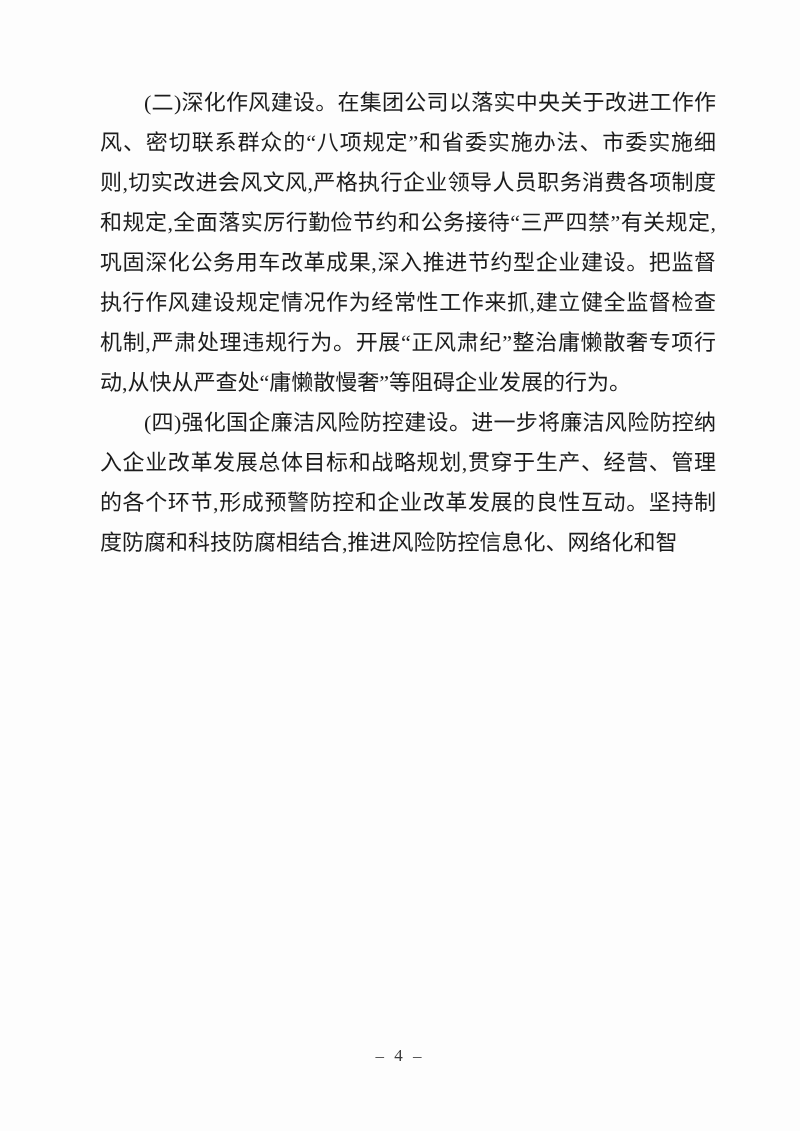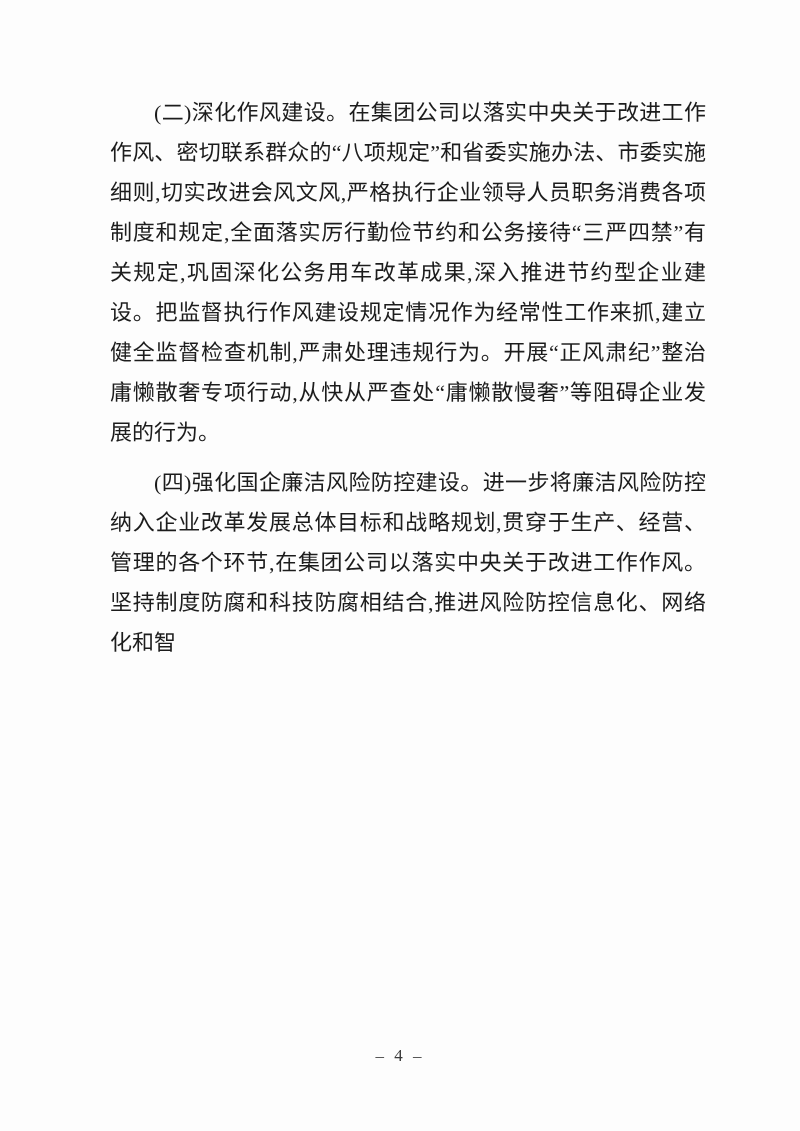--- a/index.html
+++ b/index.html
@@ -21,21 +21,21 @@
     left: 100px;
     top: 83px;
     width: 616px;
     font-size: 22px;
     line-height: 40px;
     text-align: justify;
     text-justify: inter-ideograph;
     letter-spacing: 0;
   }
   .para {
-    margin: 10px;
+    margin: 0;
     padding: 0;
     text-indent: 2em;
   }
   .footer {
     position: absolute;
     left: 0;
     right: 0;
     top: 1046px;
     text-align: center;
     font-size: 17px;
@@ -43,18 +43,18 @@
     color: #3a3a3a;
     letter-spacing: 3px;
   }
 </style>
 </head>
 <body>
 
 <div class="page">
   <div class="body-text">
     <p class="para">(二)深化作风建设。在集团公司以落实中央关于改进工作作风、密切联系群众的“八项规定”和省委实施办法、市委实施细则,切实改进会风文风,严格执行企业领导人员职务消费各项制度和规定,全面落实厉行勤俭节约和公务接待“三严四禁”有关规定,巩固深化公务用车改革成果,深入推进节约型企业建设。把监督执行作风建设规定情况作为经常性工作来抓,建立健全监督检查机制,严肃处理违规行为。开展“正风肃纪”整治庸懒散奢专项行动,从快从严查处“庸懒散慢奢”等阻碍企业发展的行为。</p>
-    <p class="para">(四)强化国企廉洁风险防控建设。进一步将廉洁风险防控纳入企业改革发展总体目标和战略规划,贯穿于生产、经营、管理的各个环节,在集团公司以落实中央关于改进工作作风。坚持制度防腐和科技防腐相结合,推进风险防控信息化、网络化和智</p>
+    <p class="para">(四)强化国企廉洁风险防控建设。进一步将廉洁风险防控纳入企业改革发展总体目标和战略规划,贯穿于生产、经营、管理的各个环节,形成预警防控和企业改革发展的良性互动。坚持制度防腐和科技防腐相结合,推进风险防控信息化、网络化和智</p>
   </div>
   <div class="footer">
     <span>– 4 –</span>
   </div>
 </div>
 
 </body></html>

